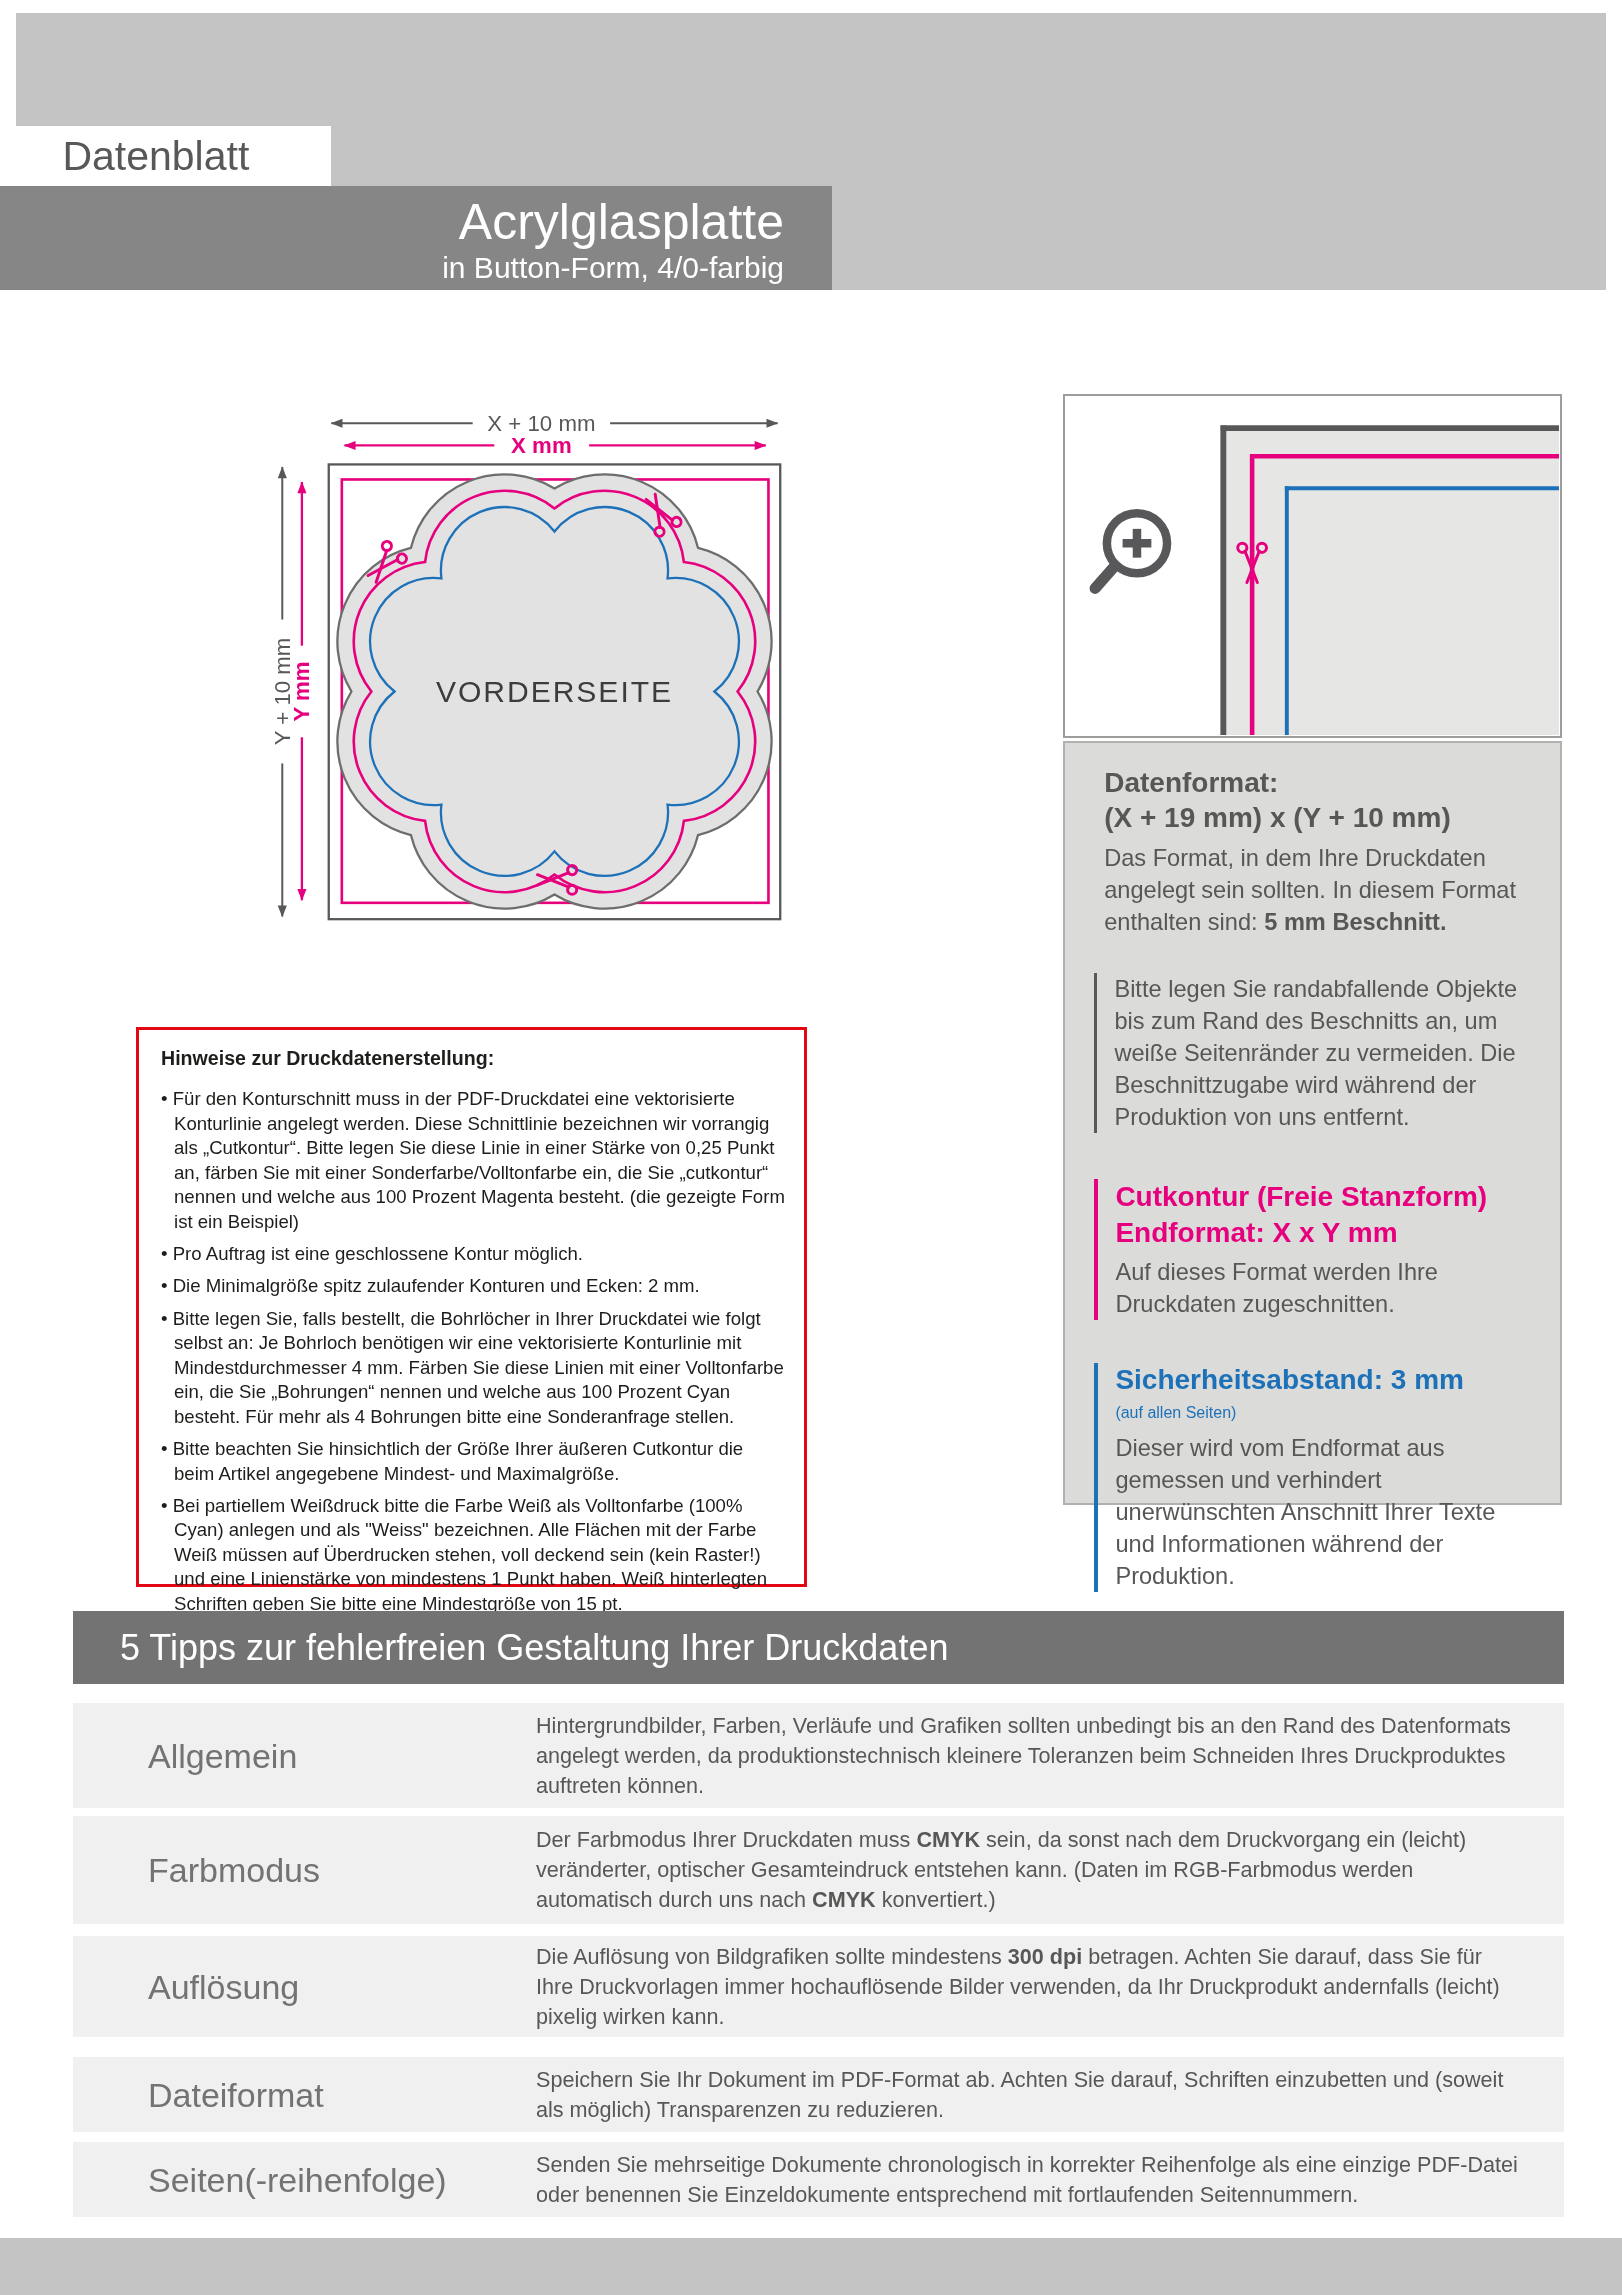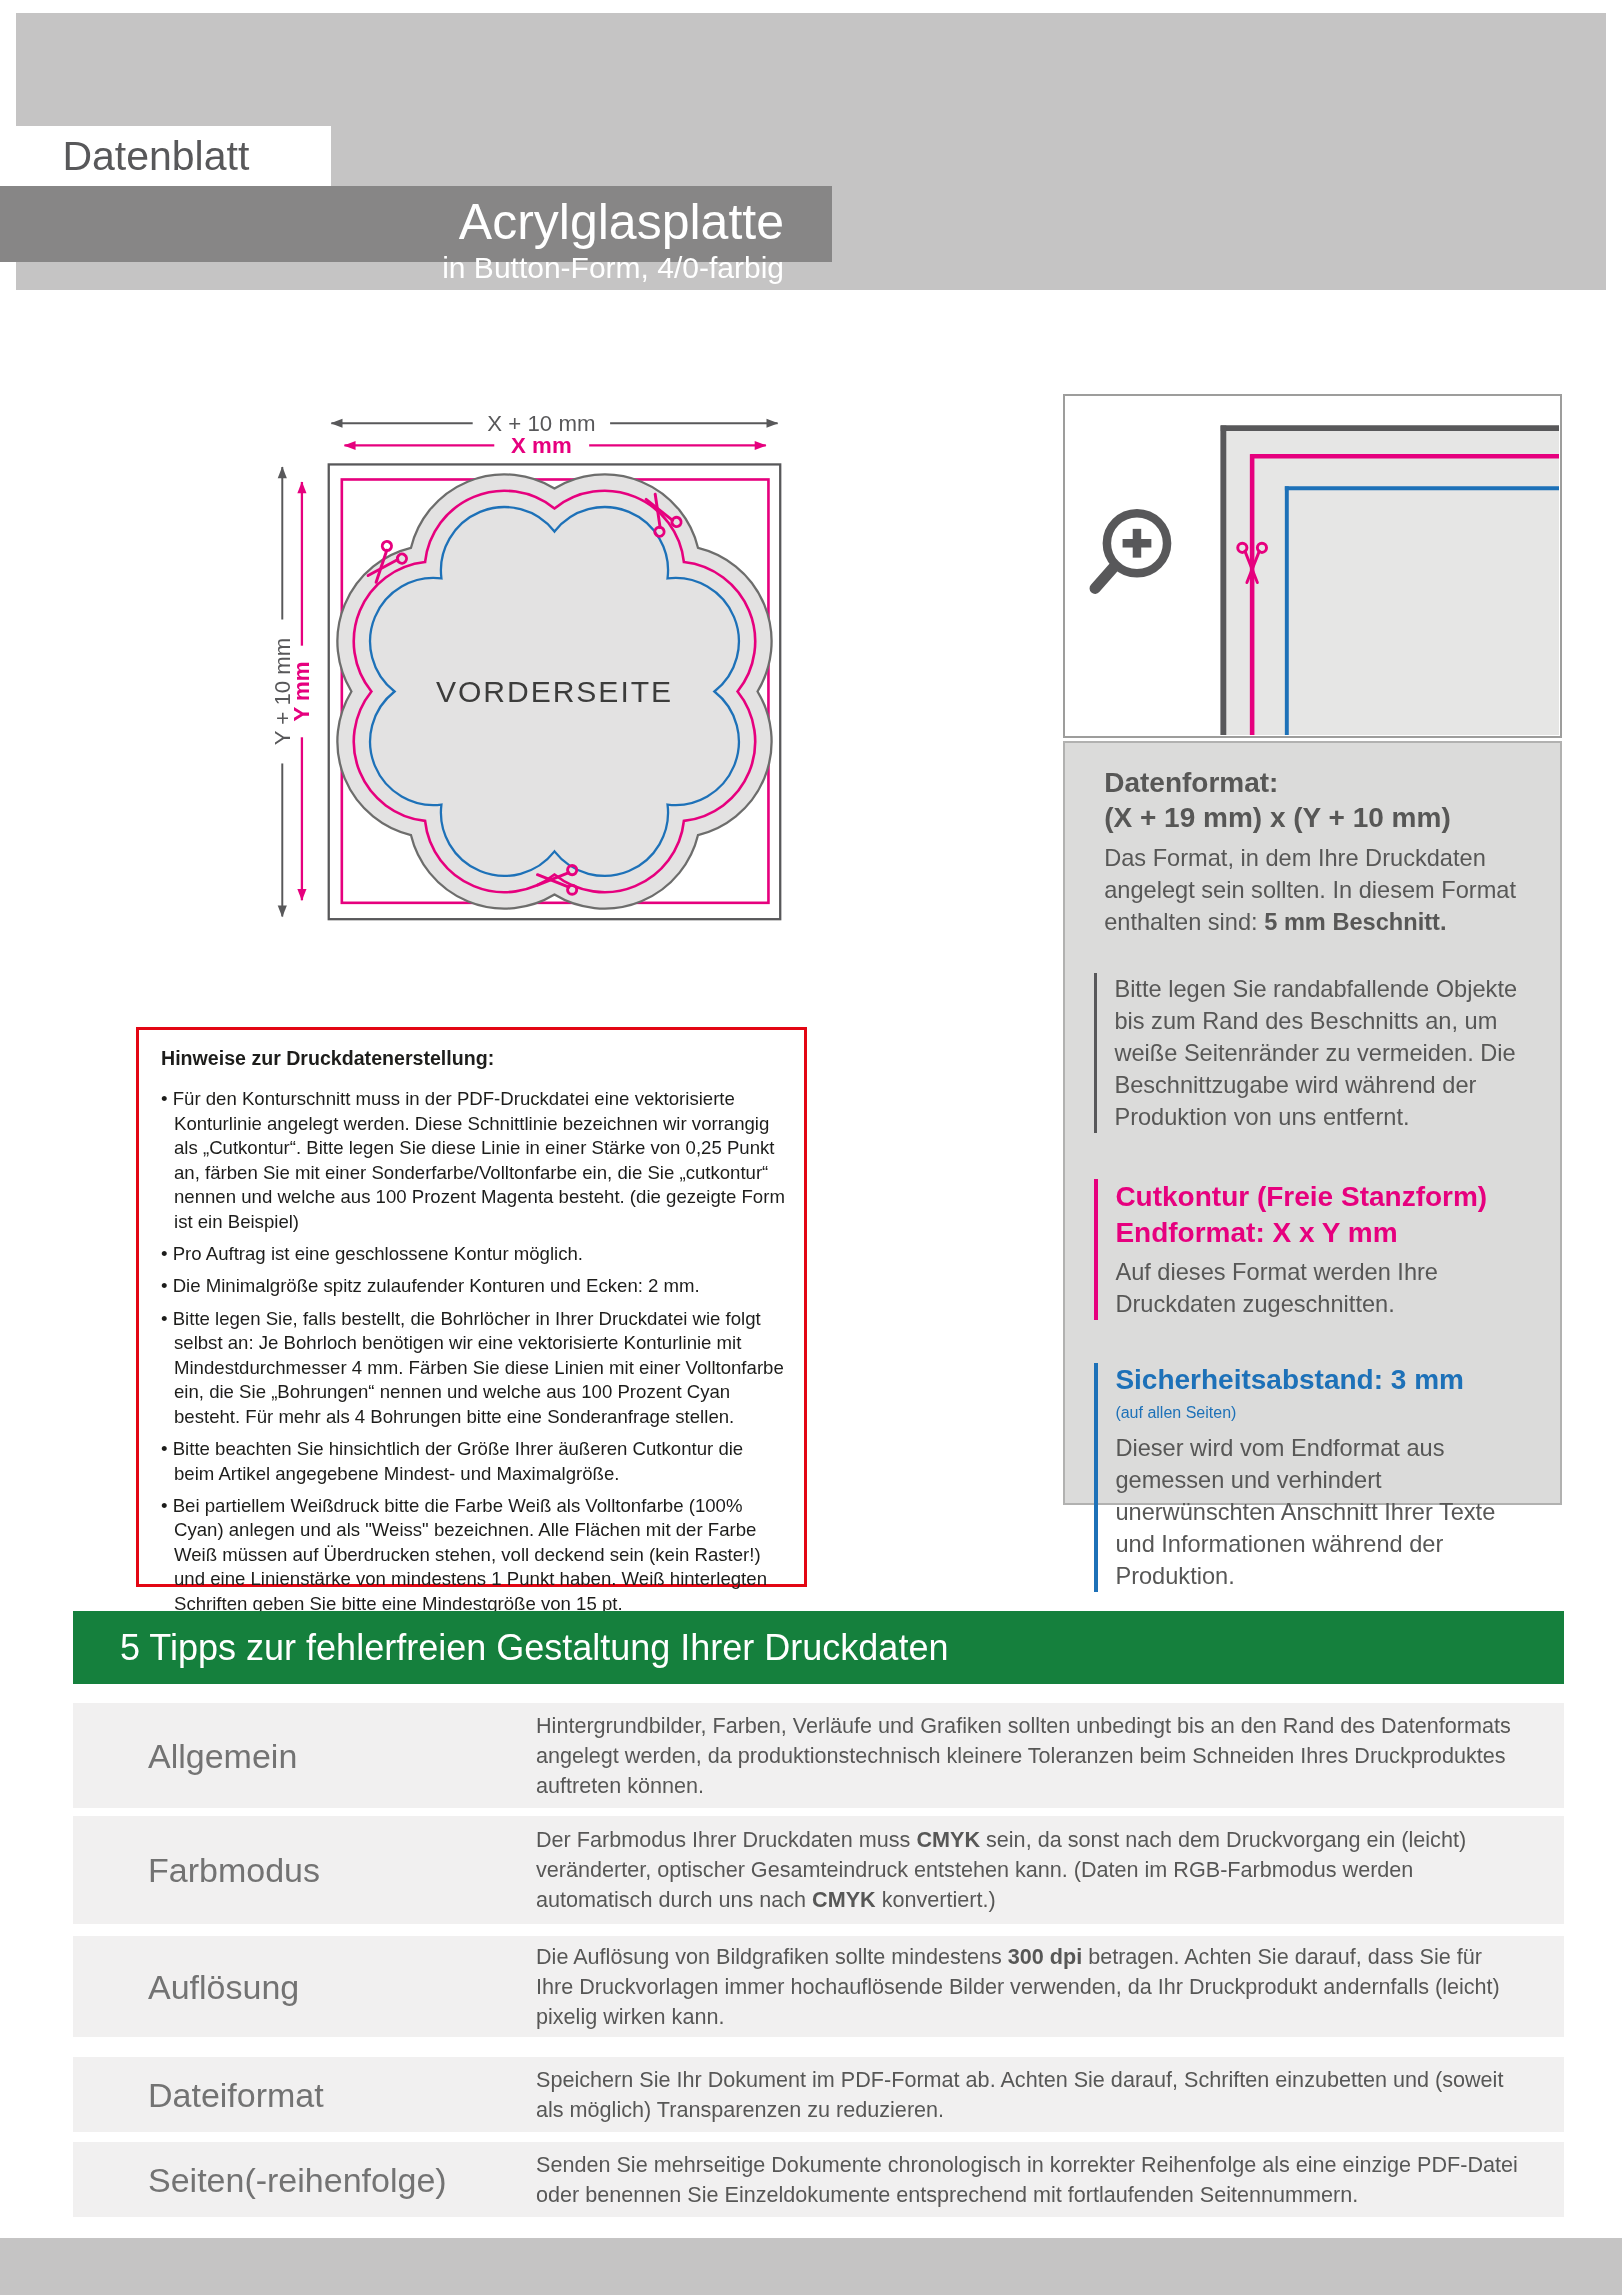--- a/index.html
+++ b/index.html
@@ -3,21 +3,21 @@
 <meta charset="utf-8">
 <style>
   html,body{margin:0;padding:0;background:#fff;}
   .page{position:relative;width:1623px;height:2295px;background:#fff;overflow:hidden;
         font-family:"Liberation Sans",sans-serif;}
 
   
   .topband{position:absolute;left:16.4px;top:13px;width:1590px;height:277px;background:#c5c4c4;}
   .datenblatt{position:absolute;left:16.4px;top:126px;width:315px;height:60px;background:#fff;}
   .datenblatt span{display:block;padding-left:46px;line-height:60px;font-size:41px;color:#58585a;}
-  .titlebar{position:absolute;left:0;top:186px;width:832px;height:76px;background:#878686;
+  .titlebar{position:absolute;left:0;top:186px;width:832px;height:104px;background:#878686;
             color:#fff;text-align:right;padding-right:48px;box-sizing:border-box;}
   .titlebar .t1{font-size:50px;line-height:56px;margin-top:7.9px;}
   .titlebar .t2{font-size:30px;line-height:35px;}
 
   
   .diagram{position:absolute;left:262px;top:376px;}
   .sqg{fill:none;stroke:#58585a;stroke-width:3.5px;}
   .sqm{fill:none;stroke:#e6007e;stroke-width:4px;}
   .dimg{stroke:#58585a;stroke-width:3px;}
   .dimm{stroke:#e6007e;stroke-width:3.5px;}
@@ -53,21 +53,21 @@
 
   
   .hinweise{position:absolute;left:108px;top:1027px;width:671px;height:560px;background:#fff;
             border:3.3px solid #e30613;box-sizing:border-box;padding:17px 18.3px 0 22px;color:#1d1d1b;margin-left:28px;}
   .h-title{font-weight:bold;font-size:19.6px;margin-bottom:17px;}
   .hinweise ul{list-style:none;margin:0;padding:0;}
   .hinweise li{font-size:18.6px;line-height:24.5px;margin-bottom:7.9px;padding-left:13px;text-indent:-13px;}
   .hinweise li::before{content:"\2022  ";}
 
   
-  .tipsbar{position:absolute;left:73px;top:1611px;width:1491px;height:73px;background:#15803d;
+  .tipsbar{position:absolute;left:73px;top:1611px;width:1491px;height:73px;background:#737373;
            color:#fff;font-size:36px;line-height:73px;padding-left:47px;box-sizing:border-box;}
   .trow{position:absolute;left:73px;width:1491px;background:#f1f0f0;}
   .r1{top:1703px;height:105px;}
   .r2{top:1816px;height:108px;}
   .r3{top:1936px;height:101px;}
   .r4{top:2057px;height:75px;}
   .r5{top:2142px;height:75px;}
   .rlabel{position:absolute;left:75px;top:50%;transform:translateY(-50%);font-size:34px;color:#737373;}
   .rbody{position:absolute;left:463px;right:39px;top:50%;transform:translateY(-50%);
          font-size:21.6px;line-height:30px;color:#575756;}

